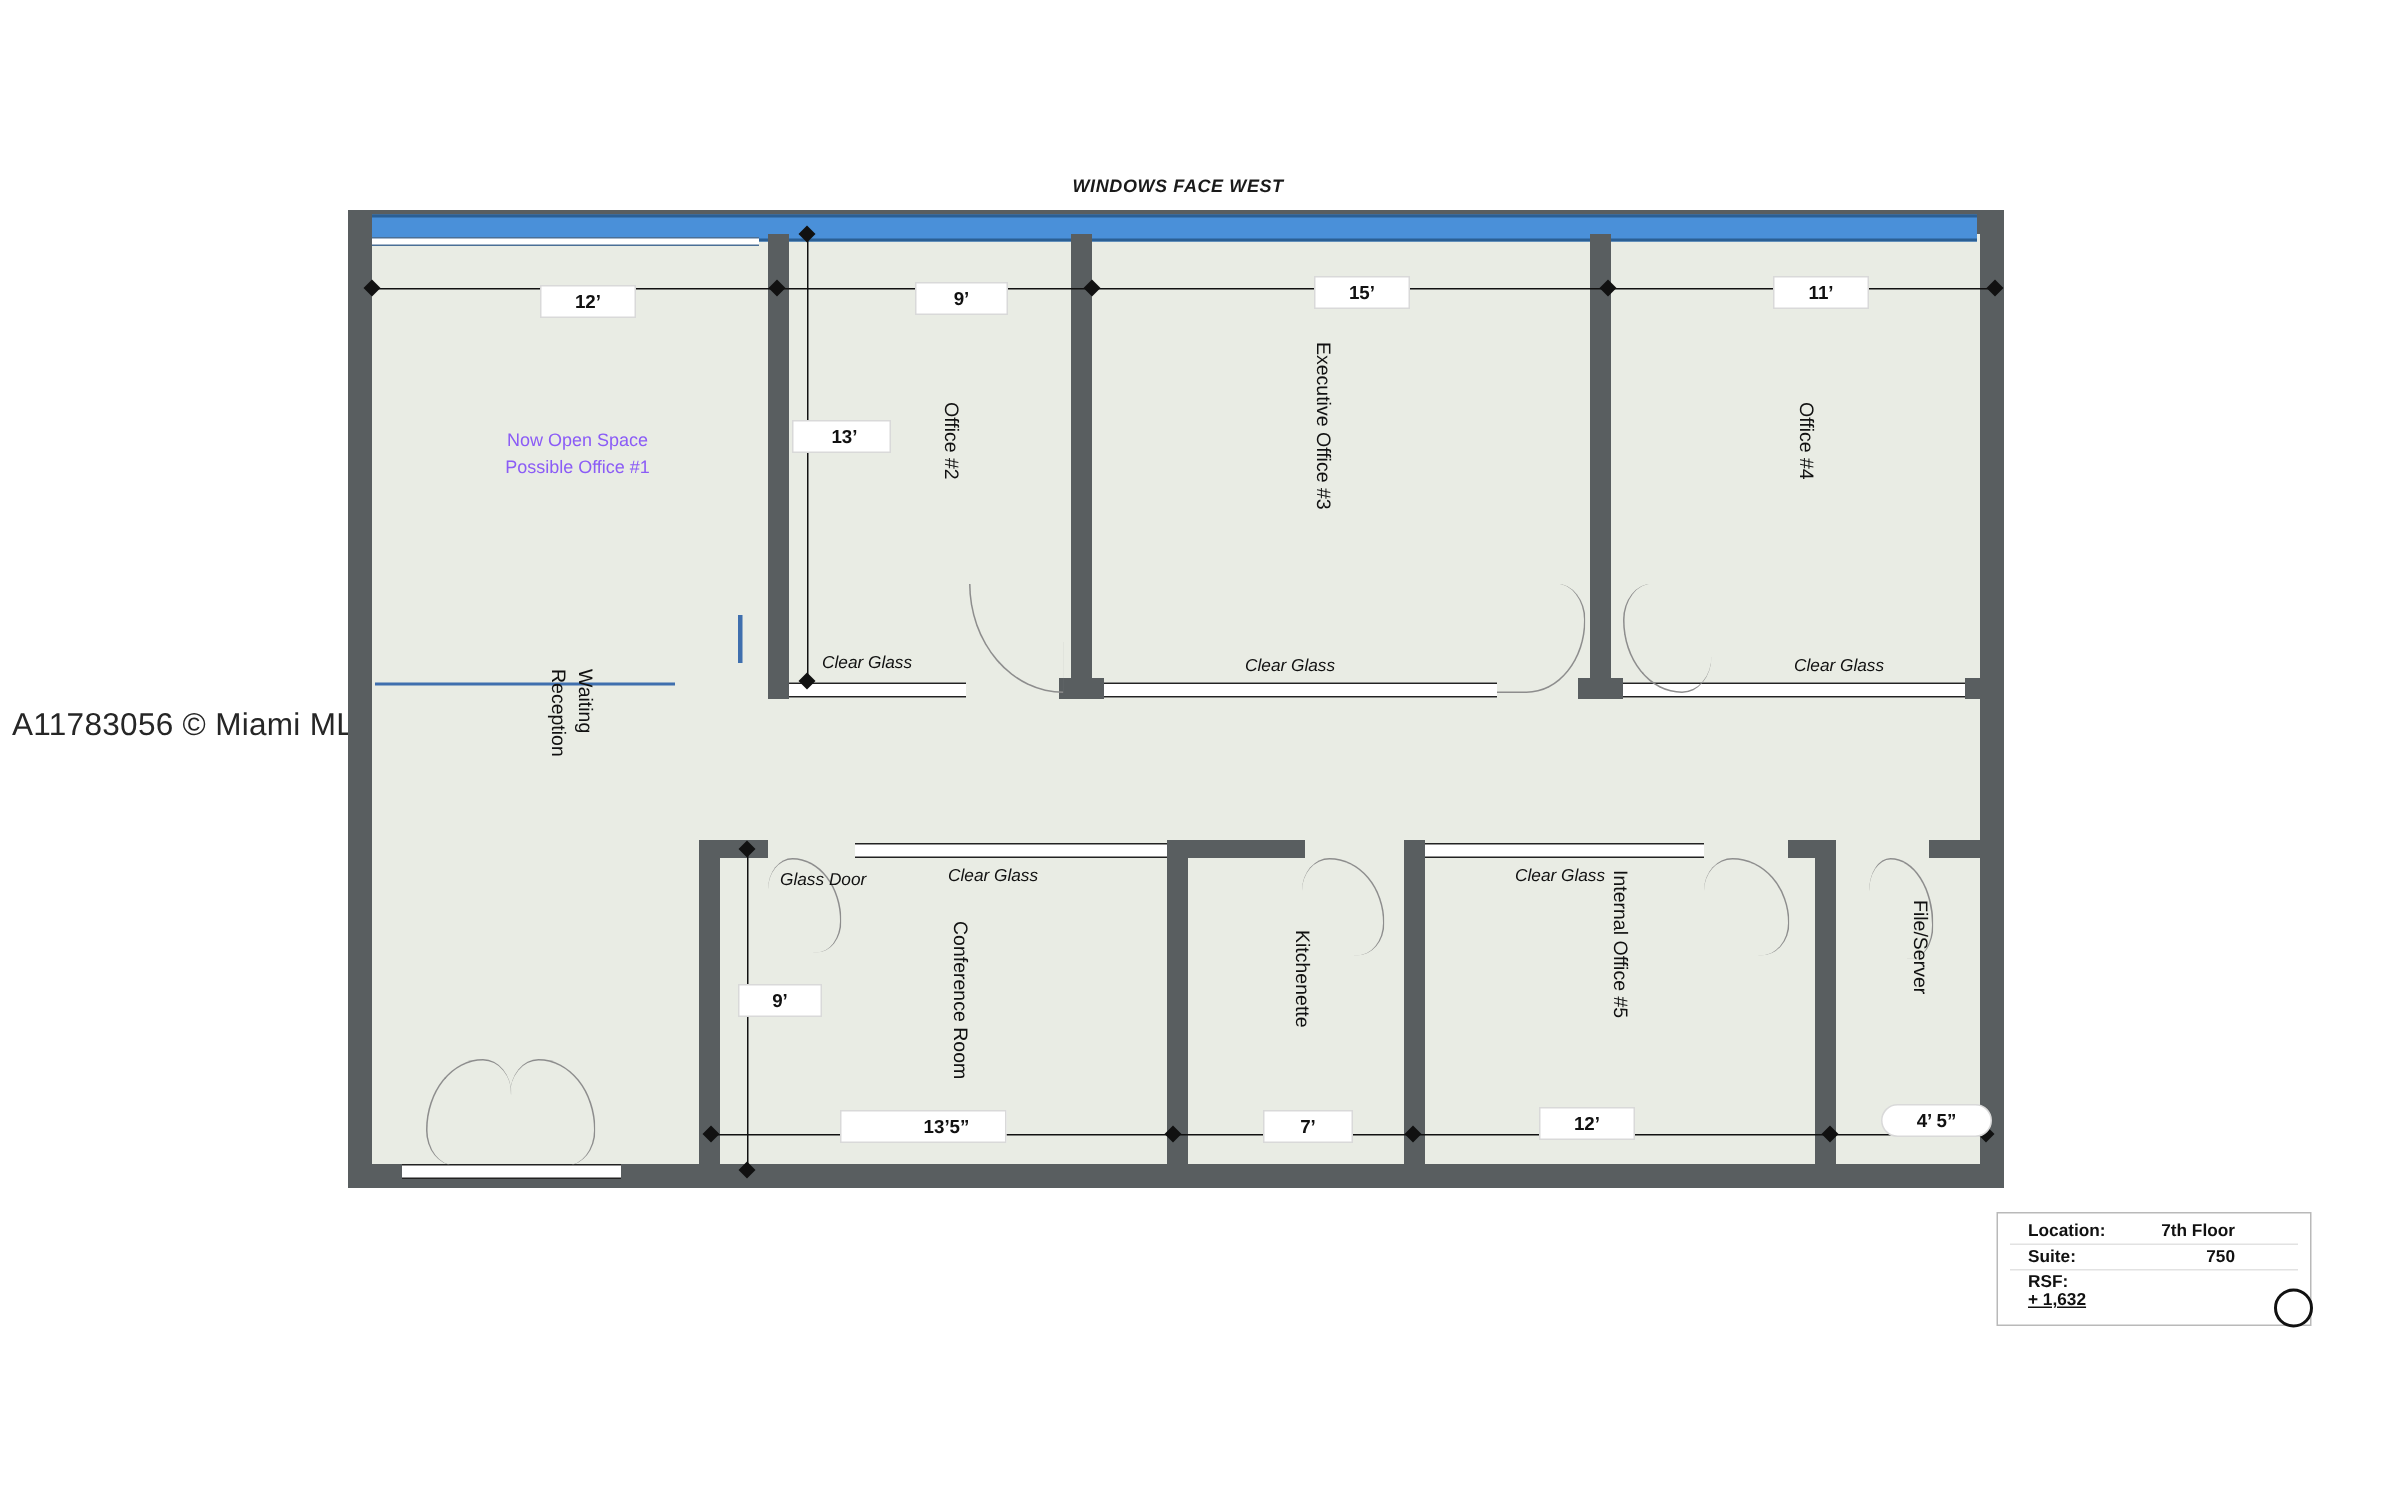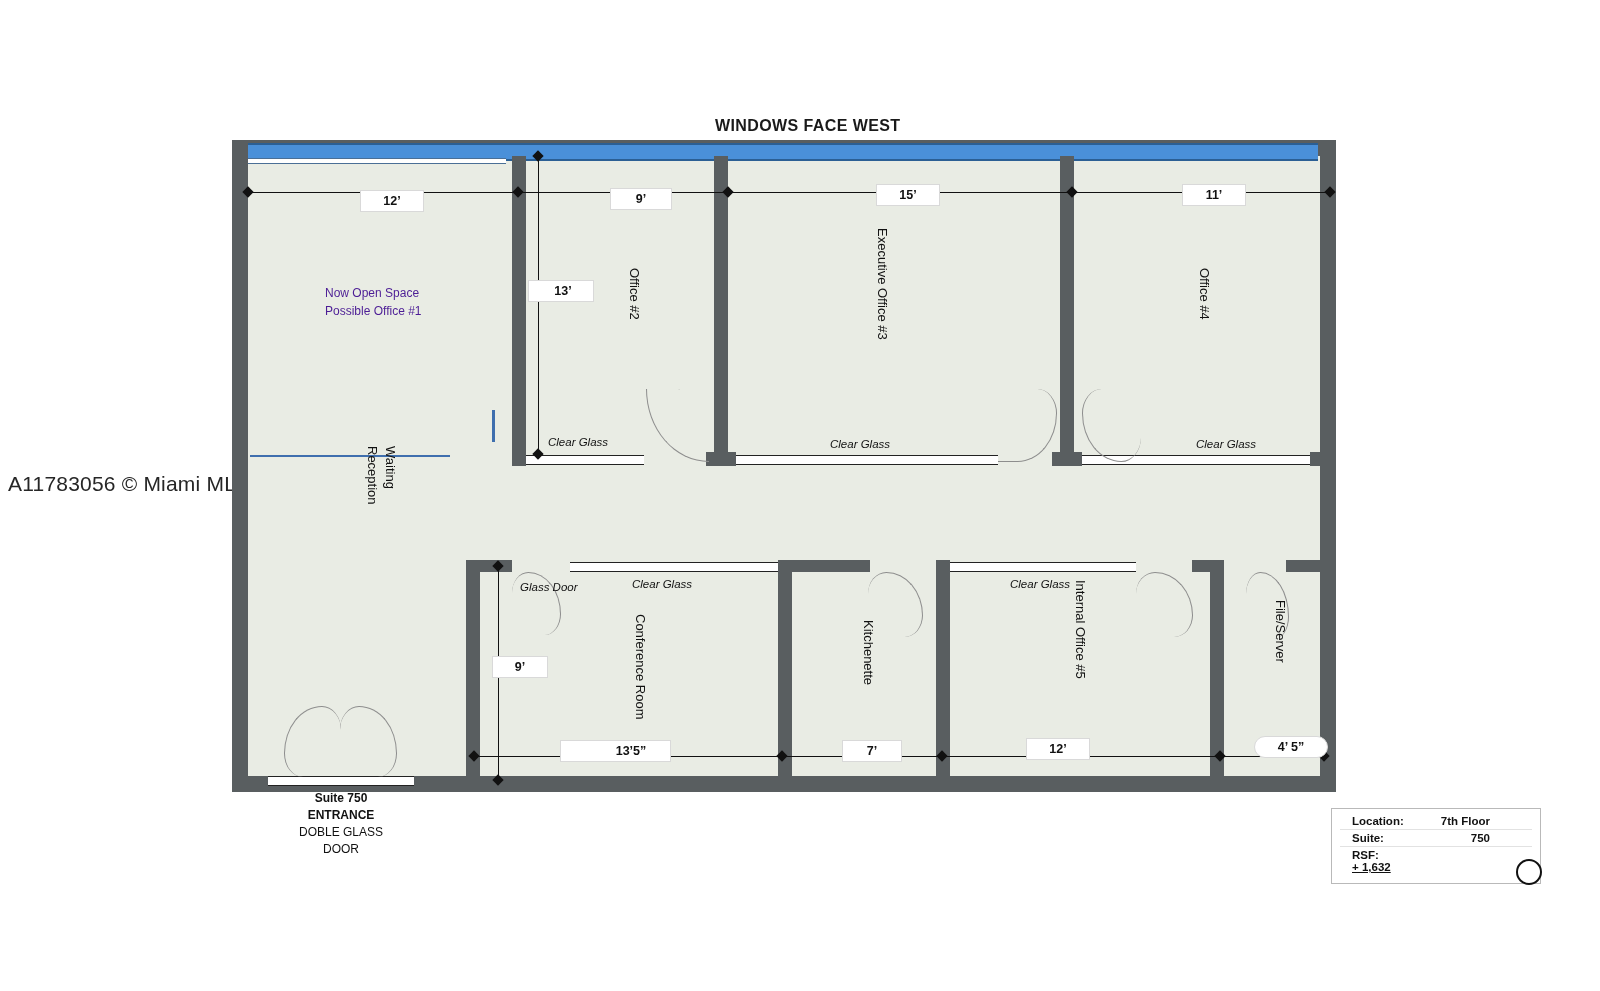--- a/index.html
+++ b/index.html
@@ -5,43 +5,43 @@
   html,body{margin:0;padding:0;background:#ffffff;}
   body{width:1600px;height:991px;position:relative;overflow:hidden;
        font-family:"Liberation Sans", sans-serif;color:#1a1a1a;}
   .plan{position:absolute;left:0;top:0;width:1600px;height:991px;}
 
   
   .watermark{position:absolute;left:8px;top:472px;font-size:21px;color:#262626;
              letter-spacing:.2px;white-space:nowrap;font-family:"Liberation Sans",sans-serif;}
 
   
-  .windows-face{position:absolute;left:715px;top:117px;font-size:16px;font-weight:bold;
-                letter-spacing:.4px;}
+  .windows-face{position:absolute;left:715px;top:117px;font-size:12px;font-weight:bold;
+                font-style:italic;letter-spacing:.4px;}
 
   
   .wall{position:absolute;background:#595e60;}
   .floor{position:absolute;background:#e9ece4;}
   .window-band{position:absolute;background:#4a90d9;border-top:2px solid #2b5f94;
                border-bottom:2px solid #2b5f94;}
 
   
   .glass{position:absolute;background:#ffffff;border-top:1.5px solid #222;
          border-bottom:1.5px solid #222;}
 
   
   .swing{position:absolute;border:1.3px solid #8d8d8d;border-radius:50%;
          background:transparent;}
 
   
   .rlabel{position:absolute;font-size:13px;color:#111;white-space:nowrap;
           transform-origin:0 0;transform:rotate(90deg);}
 
   
-  .hlabel{position:absolute;font-size:12px;color:#4c1d95;white-space:nowrap;text-align:left;}
+  .hlabel{position:absolute;font-size:12px;color:#8b5cf6;white-space:nowrap;text-align:center;}
 
   
   .dim{position:absolute;background:#ffffff;border:1px solid #d9d9d9;
        font-size:12.5px;font-weight:bold;color:#111;padding:3px 8px;
        text-align:center;white-space:nowrap;}
   .dimline{position:absolute;background:#111;}
   .tick{position:absolute;width:8px;height:8px;background:#111;
         transform:rotate(45deg);}
 
   
@@ -176,26 +176,20 @@
   <div class="rlabel" style="left:1088px;top:580px;">Internal Office #5</div>
   <div class="rlabel" style="left:1288px;top:600px;">File/Server</div>
 
   <div class="cg" style="left:548px;top:436px;">Clear Glass</div>
   <div class="cg" style="left:830px;top:438px;">Clear Glass</div>
   <div class="cg" style="left:1196px;top:438px;">Clear Glass</div>
   <div class="cg" style="left:632px;top:578px;">Clear Glass</div>
   <div class="cg" style="left:1010px;top:578px;">Clear Glass</div>
   <div class="cg" style="left:520px;top:580px;width:44px;line-height:14px;text-align:center;">Glass Door</div>
 
-  <div class="entrance" style="left:256px;top:790px;width:170px;">
-    <b>Suite  750</b><br>
-    <b>ENTRANCE</b><br>
-    <span>DOBLE GLASS</span><br>
-    <span>DOOR</span>
-  </div>
 
   <div class="legend">
     <div class="legend-rows">
       <div class="legend-row">
         <span class="k">Location:</span>
         <span class="v">7th Floor</span>
       </div>
       <div class="legend-row">
         <span class="k">Suite:</span>
         <span class="v">750</span>

